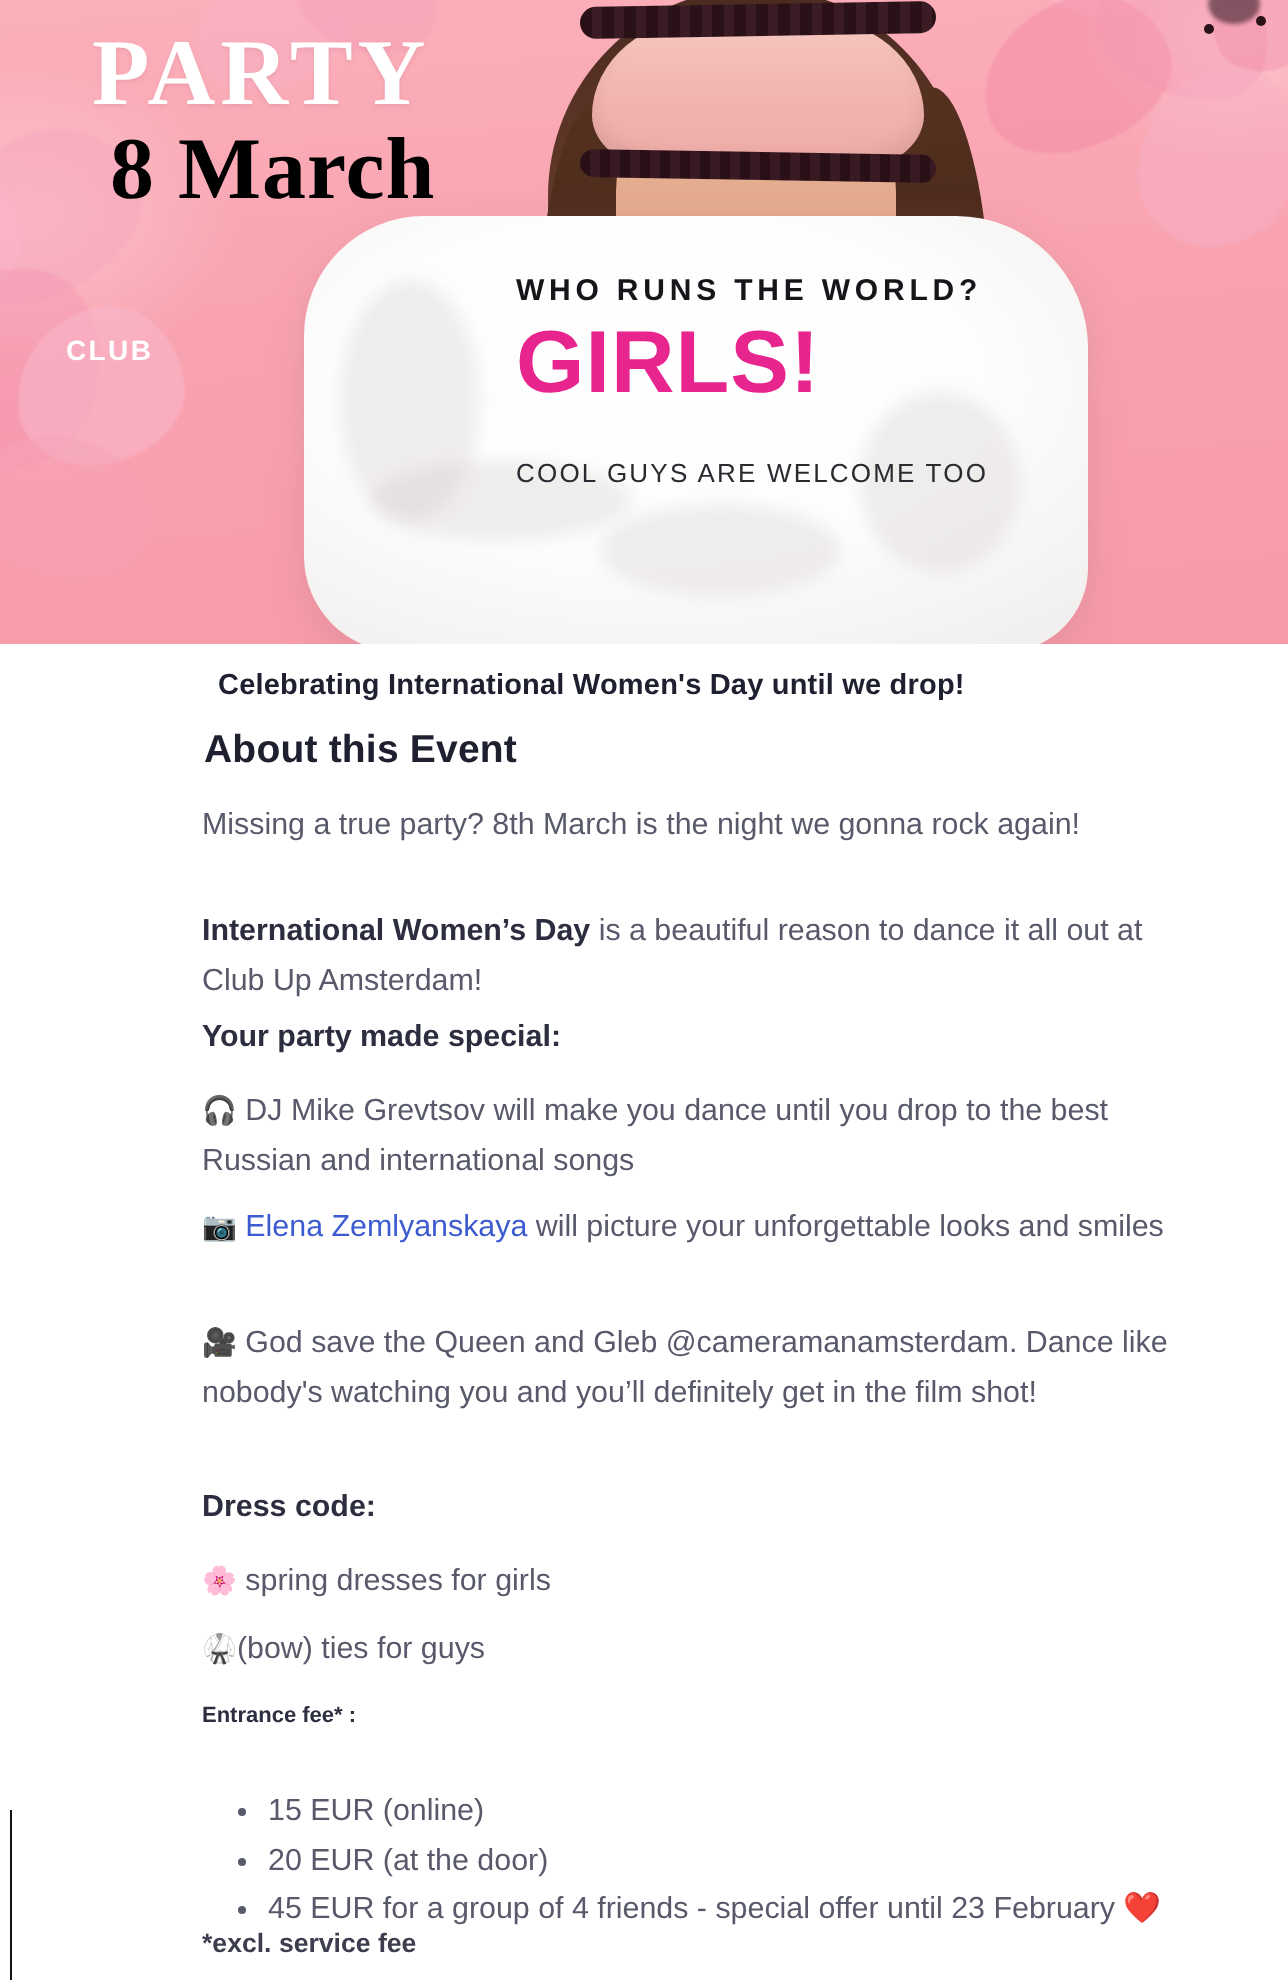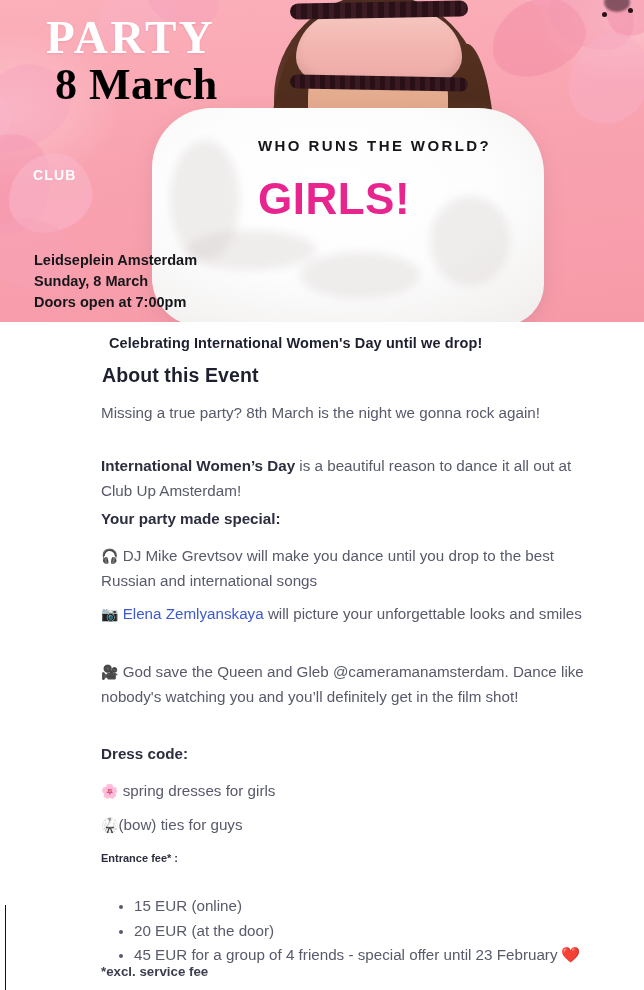--- a/index.html
+++ b/index.html
@@ -243,21 +243,21 @@
     color: #15161a;
     line-height: 1;
   }
   .girls {
     font-family: "Liberation Sans", sans-serif;
     font-weight: bold;
     font-size: 44px;
     letter-spacing: 0.5px;
     color: #e8248e;
     line-height: 1;
-    margin-top: 24px;
+    margin-top: 7px;
   }
   .cool-guys {
     font-family: "Liberation Sans", sans-serif;
     font-size: 13px;
     letter-spacing: 1.1px;
     color: #2a2b30;
     line-height: 1;
     margin-top: 26px;
   }
 
@@ -396,29 +396,25 @@
     <div class="pillow-fold pf3"></div>
     <div class="pillow-fold pf4"></div>
 
     <div class="party-title">PARTY</div>
     <div class="party-date">8 March</div>
 
     <div class="logo">
       <div class="logo-club">CLUB</div>
     </div>
 
-    <div class="venue">
-      <div>Leidseplein Amsterdam</div>
-      <div>Sunday, 8 March</div>
-      <div>Doors open at 7:00pm</div>
-    </div>
 
     <div class="pillow-text">
       <div class="who-runs">WHO RUNS THE WORLD?</div>
       <div class="girls">GIRLS!</div>
+      <div class="cool-guys">COOL GUYS ARE WELCOME TOO</div>
     </div>
   </div>
 
   <div class="content">
 
     <div class="tagline">Celebrating International Women's Day until we drop!</div>
     <div class="about-heading">About this Event</div>
 
     <div class="body-text p1">
       <span>Missing a true party? 8th March is the night we gonna rock again!</span>

